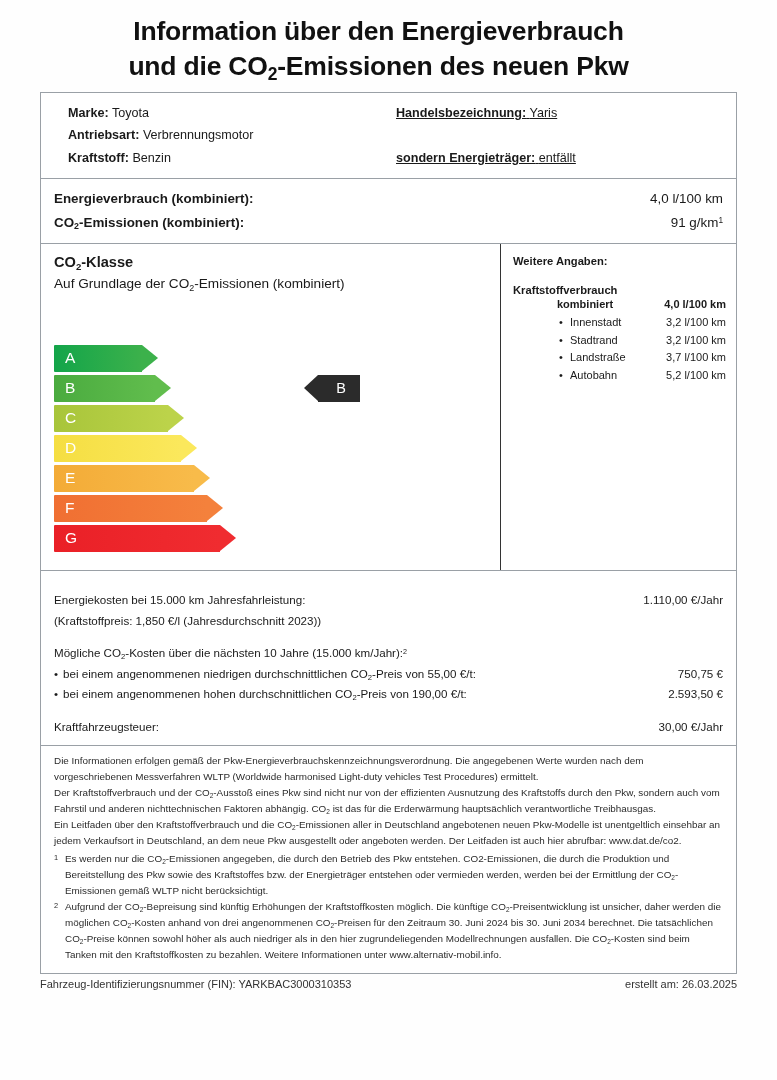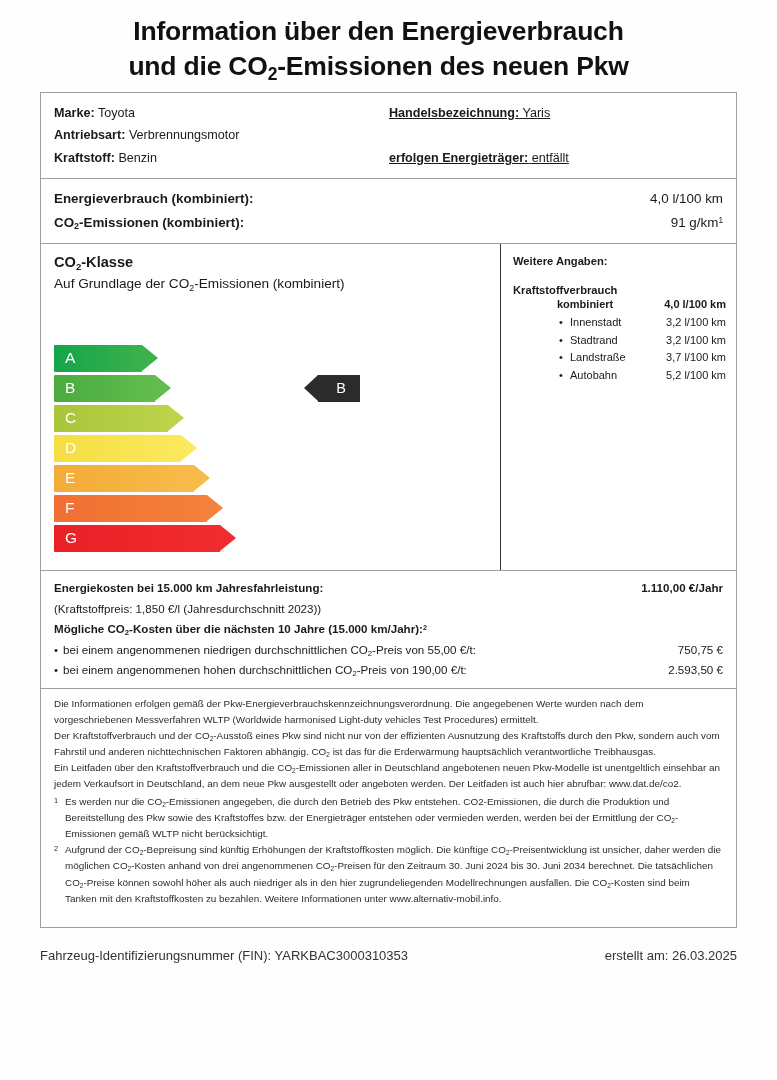--- a/index.html
+++ b/index.html
@@ -50,20 +50,21 @@
   .box + .box { border-top: none; }
 
   
   .vehicle {
     padding: 9px 12px 9px 13px;
     font-size: 12.6px;
   }
   .vrow {
     display: flex;
     line-height: 1.78;
+    margin-left: 14px;
   }
   .vrow .c1 { width: 50%; }
   .vrow .c2 { width: 50%; text-decoration: underline; }
   .lab { font-weight: bold; }
 
   
   .cons {
     padding: 8px 13px 8px 13px;
     font-size: 13.4px;
   }
@@ -193,54 +194,54 @@
     padding: 7px 13px 7px 13px;
     font-size: 11.6px;
   }
   .costrow {
     display: flex;
     justify-content: space-between;
     line-height: 1.78;
   }
   .costrow .k { }
   .costrow .v { white-space: nowrap; }
-  .costrow.b .k, .costrow.b .v { font-weight: bold; }
+  .costrow.b .k, .costrow.b .v { font-weight: normal; margin-top: 12px; }
   .costrow .k.bullet::before {
     content: "\2022";
     display: inline-block;
     width: 9px;
   }
 
   
   .legal {
-    padding: 7px 13px 20px 13px;
+    padding: 7px 13px 10px 13px;
     font-size: 9.9px;
     line-height: 1.62;
     color: #2b2b2b;
   }
   .legal p { margin: 0; }
   .fnotes { margin-top: 2px; }
   .fnote {
     display: flex;
     line-height: 1.62;
   }
   .fnote .num {
     width: 11px;
     flex: none;
     font-size: 7.4px;
     padding-top: 1px;
   }
   .fnote .txt { flex: 1; }
 
   
   .footer {
-    margin: 20px 40px 0 40px;
+    margin: 4px 40px 0 40px;
     display: flex;
     justify-content: space-between;
-    font-size: 13px;
+    font-size: 11px;
     color: #333;
   }
 </style>
 </head>
 <body>
 
 <div class="page">
 
   <div class="header">
     <h1>
@@ -253,21 +254,21 @@
     <div class="vrow">
       <div class="c1"><span class="lab">Marke:</span> <span>Toyota</span></div>
       <div class="c2"><span class="lab">Handelsbezeichnung:</span> <span>Yaris</span></div>
     </div>
     <div class="vrow">
       <div class="c1"><span class="lab">Antriebsart:</span> <span>Verbrennungsmotor</span></div>
       <div class="c2"></div>
     </div>
     <div class="vrow">
       <div class="c1"><span class="lab">Kraftstoff:</span> <span>Benzin</span></div>
-      <div class="c2"><span class="lab">erfolgen Energieträger:</span> <span>entfällt</span></div>
+      <div class="c2"><span class="lab">sondern Energieträger:</span> <span>entfällt</span></div>
     </div>
   </div>
 
   <div class="box cons">
     <div class="crow">
       <div class="lbl"><span>Energieverbrauch</span><span> (kombiniert):</span></div>
       <div class="val">4,0 l/100 km</div>
     </div>
     <div class="crow">
       <div class="lbl"><span>CO</span><sub>2</sub><span>-Emissionen</span><span> (kombiniert):</span></div>
@@ -378,20 +379,24 @@
     <div id="scenarios">
         <div class="costrow">
           <div class="k bullet"><span>bei einem angenommenen niedrigen durchschnittlichen CO</span><sub>2</sub><span>-Preis von 55,00 €/t:</span></div>
           <div class="v">750,75 €</div>
         </div>
         <div class="costrow">
           <div class="k bullet"><span>bei einem angenommenen hohen durchschnittlichen CO</span><sub>2</sub><span>-Preis von 190,00 €/t:</span></div>
           <div class="v">2.593,50 €</div>
         </div>
       </div>
+    <div class="costrow b">
+      <div class="k">Kraftfahrzeugsteuer:</div>
+      <div class="v">30,00 €/Jahr</div>
+    </div>
   </div>
 
   <div class="box legal">
     <p>Die Informationen erfolgen gemäß der Pkw-Energieverbrauchskennzeichnungsverordnung. Die angegebenen Werte wurden nach dem vorgeschriebenen Messverfahren WLTP (Worldwide harmonised Light-duty vehicles Test Procedures) ermittelt.</p>
     <p><span>Der Kraftstoffverbrauch und der CO</span><sub>2</sub><span>-Ausstoß eines Pkw sind nicht nur von der effizienten Ausnutzung des Kraftstoffs durch den Pkw, sondern auch vom Fahrstil und anderen nichttechnischen Faktoren abhängig. CO</span><sub>2</sub><span> ist das für die Erderwärmung hauptsächlich verantwortliche Treibhausgas.</span></p>
     <p><span>Ein Leitfaden über den Kraftstoffverbrauch und die CO</span><sub>2</sub><span>-Emissionen aller in Deutschland angebotenen neuen Pkw-Modelle ist unentgeltlich einsehbar an jedem Verkaufsort in Deutschland, an dem neue Pkw ausgestellt oder angeboten werden. Der Leitfaden ist auch hier abrufbar: www.dat.de/co2.</span></p>
 
     <div class="fnotes">
       <div class="fnote">
         <div class="num">1</div>

